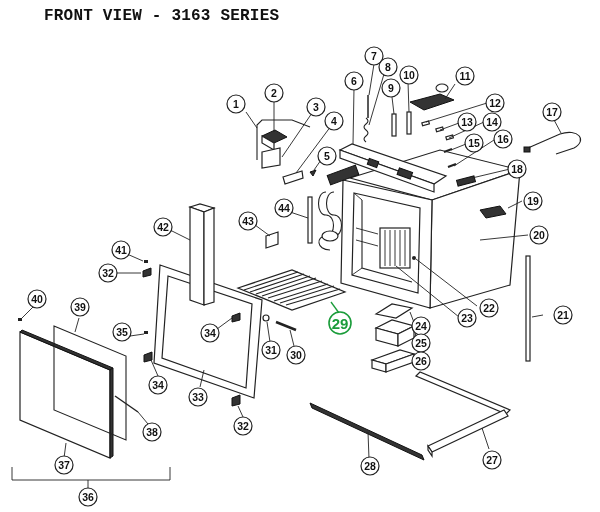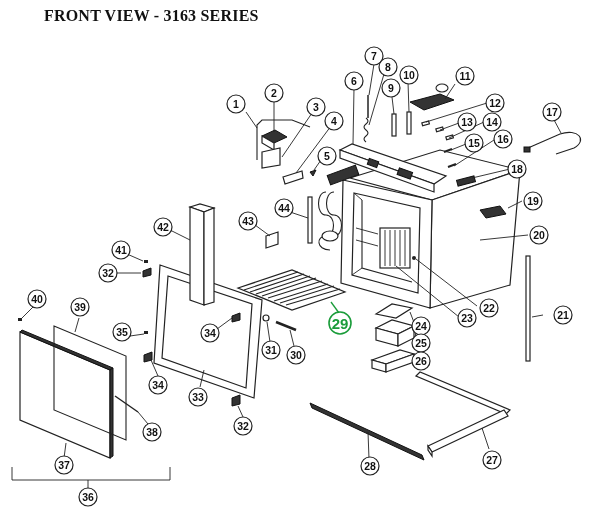--- a/index.html
+++ b/index.html
@@ -1,17 +1,17 @@
 <!DOCTYPE html>
 <html><head>
 <meta charset="utf-8">
 <style>
   html, body { margin: 0; padding: 0; background: #ffffff; }
   body { width: 600px; height: 512px; position: relative; overflow: hidden; font-family: "Liberation Sans", sans-serif; }
-  #title { position: absolute; left: 44px; top: 7px; font-size: 16px; font-weight: bold; color: #111; letter-spacing: 0.2px; font-family: Liberation Serif, serif; }
+  #title { position: absolute; left: 44px; top: 7px; font-size: 16px; font-weight: bold; color: #111; letter-spacing: 0.2px; font-family: Liberation Mono, monospace; }
   svg#diagram { position: absolute; left: 0; top: 0; width: 600px; height: 512px; }
   .part { fill: #ffffff; stroke: #222; stroke-width: 1.2; }
   .part-dark { fill: #333; stroke: #111; stroke-width: 1; }
   .part-thin { fill: none; stroke: #222; stroke-width: 1.1; }
   .leader { stroke: #222; stroke-width: 0.9; fill: none; }
   .callout circle { fill: #fff; stroke: #222; stroke-width: 1.2; }
   .callout text { font-family: "Liberation Sans", sans-serif; font-size: 10.5px; font-weight: bold; fill: #111; text-anchor: middle; dominant-baseline: central; }
   .callout.hl circle { stroke: #1a9c3a; stroke-width: 1.6; }
   .callout.hl text { fill: #1a9c3a; font-size: 15px; }
   .leader.hl { stroke: #1a9c3a; stroke-width: 1.3; }

